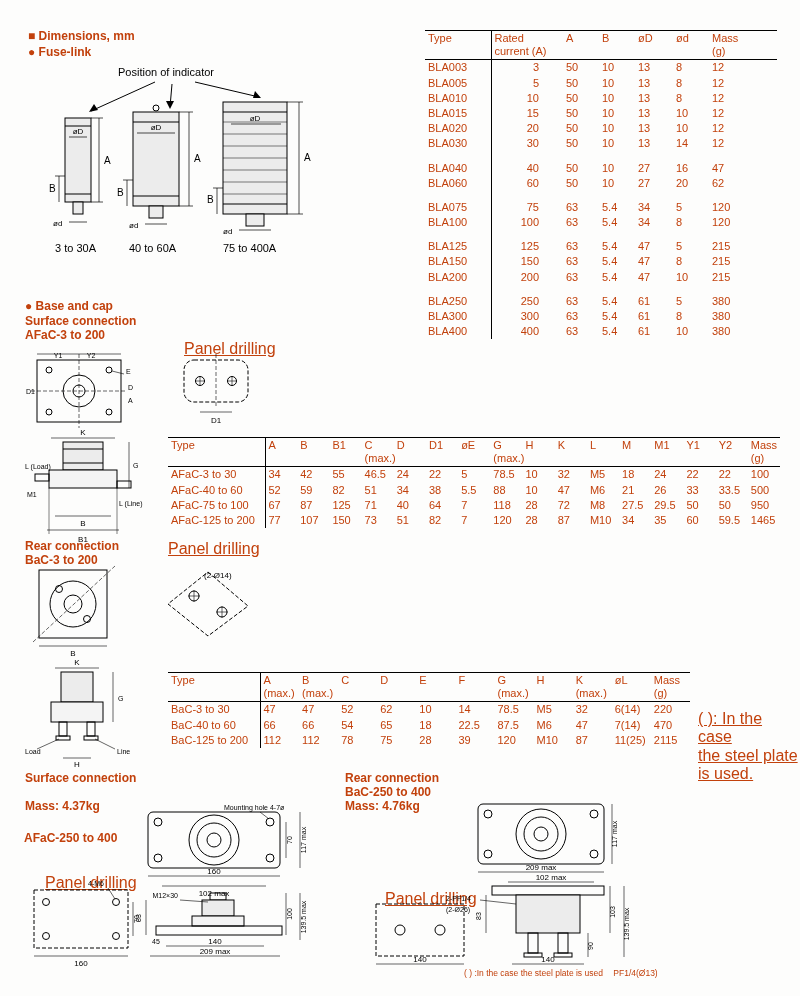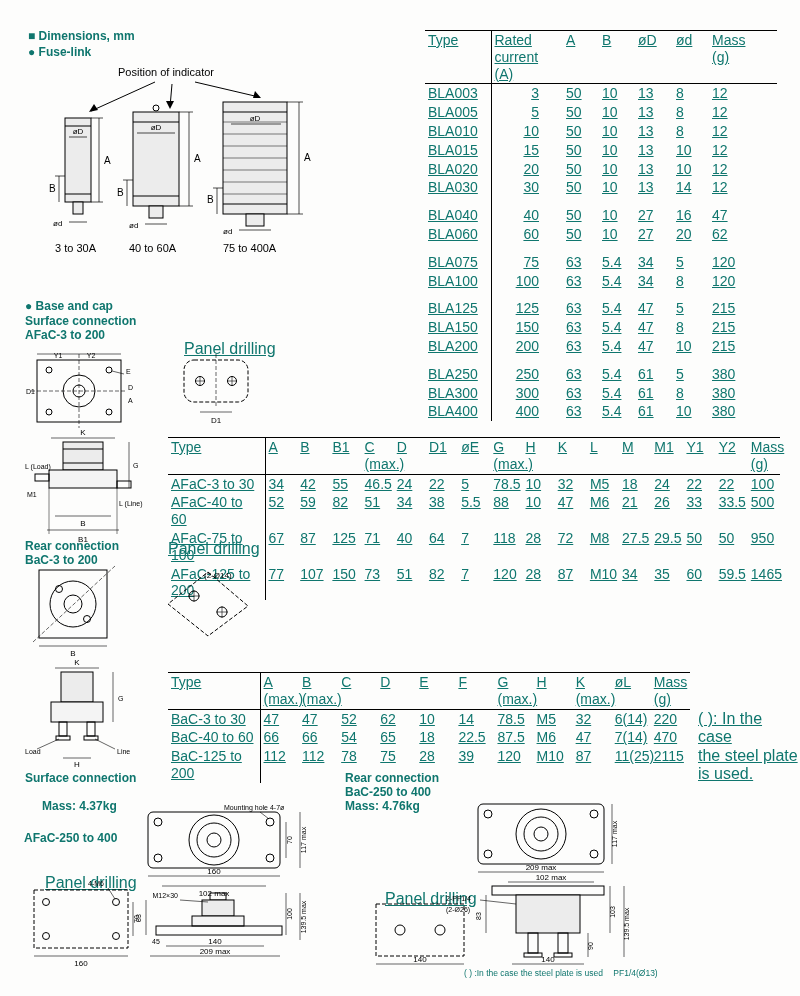--- a/index.html
+++ b/index.html
@@ -1,28 +1,28 @@
 <!DOCTYPE html>
 <html><head>
 <meta charset="utf-8">
 <style>
   * { box-sizing: border-box; }
   html,body { margin:0; padding:0; background:#ffffff; }
   .page {
     position:relative; width:800px; height:996px; background:#fdfdfc;
-    font-family:"Liberation Sans","DejaVu Sans",sans-serif; color:#0f766e; overflow:hidden;
+    font-family:"Liberation Sans","DejaVu Sans",sans-serif; color:#c2410c; overflow:hidden;
   }
   .abs { position:absolute; }
   .h  { font-weight:bold; font-size:12px; line-height:1.15; }
   .label { font-size:16px; line-height:1.15;text-decoration:underline; }
   .small { font-size:8.5px; line-height:1.2;margin-left:38px; }
   svg { overflow:visible; }
   svg text { fill:#000; font-family:"Liberation Sans","DejaVu Sans",sans-serif; }
 
-  table.data { border-collapse:collapse; font-size:14px; line-height:1.2; table-layout:fixed;text-decoration:underline; }
+  table.data { border-collapse:collapse; font-size:11px; line-height:1.2; table-layout:fixed; }
   table.data th, table.data td {
     font-weight:normal; text-align:left; vertical-align:top;
     padding:1px 3px; white-space:pre-line;
   }
   table.data thead th { border-top:1px solid #000; border-bottom:1px solid #000; }
   table.data th:first-child, table.data td:first-child { border-right:1px solid #000; }
   table.data tr.spacer td { height:9px; padding:0; }
 
   #fuse-table { width:352px; }
   #fuse-table th:nth-child(1){ width:66px; }
@@ -607,21 +607,21 @@
     </table>
 
   <div class="abs label" style="left:698px; top:710px; width:100px;">
     <div>(  ): In the case</div>
     <div>the steel plate</div>
     <div>is used.</div>
   </div>
 
   <div class="abs h" style="left:25px; top:772px;">Surface connection</div>
   <div class="abs h" style="left:24px; top:786px;margin-top:46px;">AFaC-250 to 400</div>
-  <div class="abs h" style="left:42px; top:800px;">Mass: 4.37kg</div>
+  <div class="abs h" style="left:25px; top:800px;">Mass: 4.37kg</div>
   <div class="abs label" style="left:45px; top:874px;">Panel drilling</div>
 
   <svg class="abs" style="left:28px; top:806px;" width="320" height="172" viewBox="0 0 320 172">
     <g fill="none" stroke="#000" stroke-width="1">
       <rect x="120" y="6" width="132" height="56" rx="5"></rect>
       <circle cx="130" cy="16" r="4"></circle>
         <circle cx="242" cy="16" r="4"></circle>
       <circle cx="130" cy="52" r="4"></circle>
         <circle cx="242" cy="52" r="4"></circle>
       <circle cx="186" cy="34" r="25"></circle>

